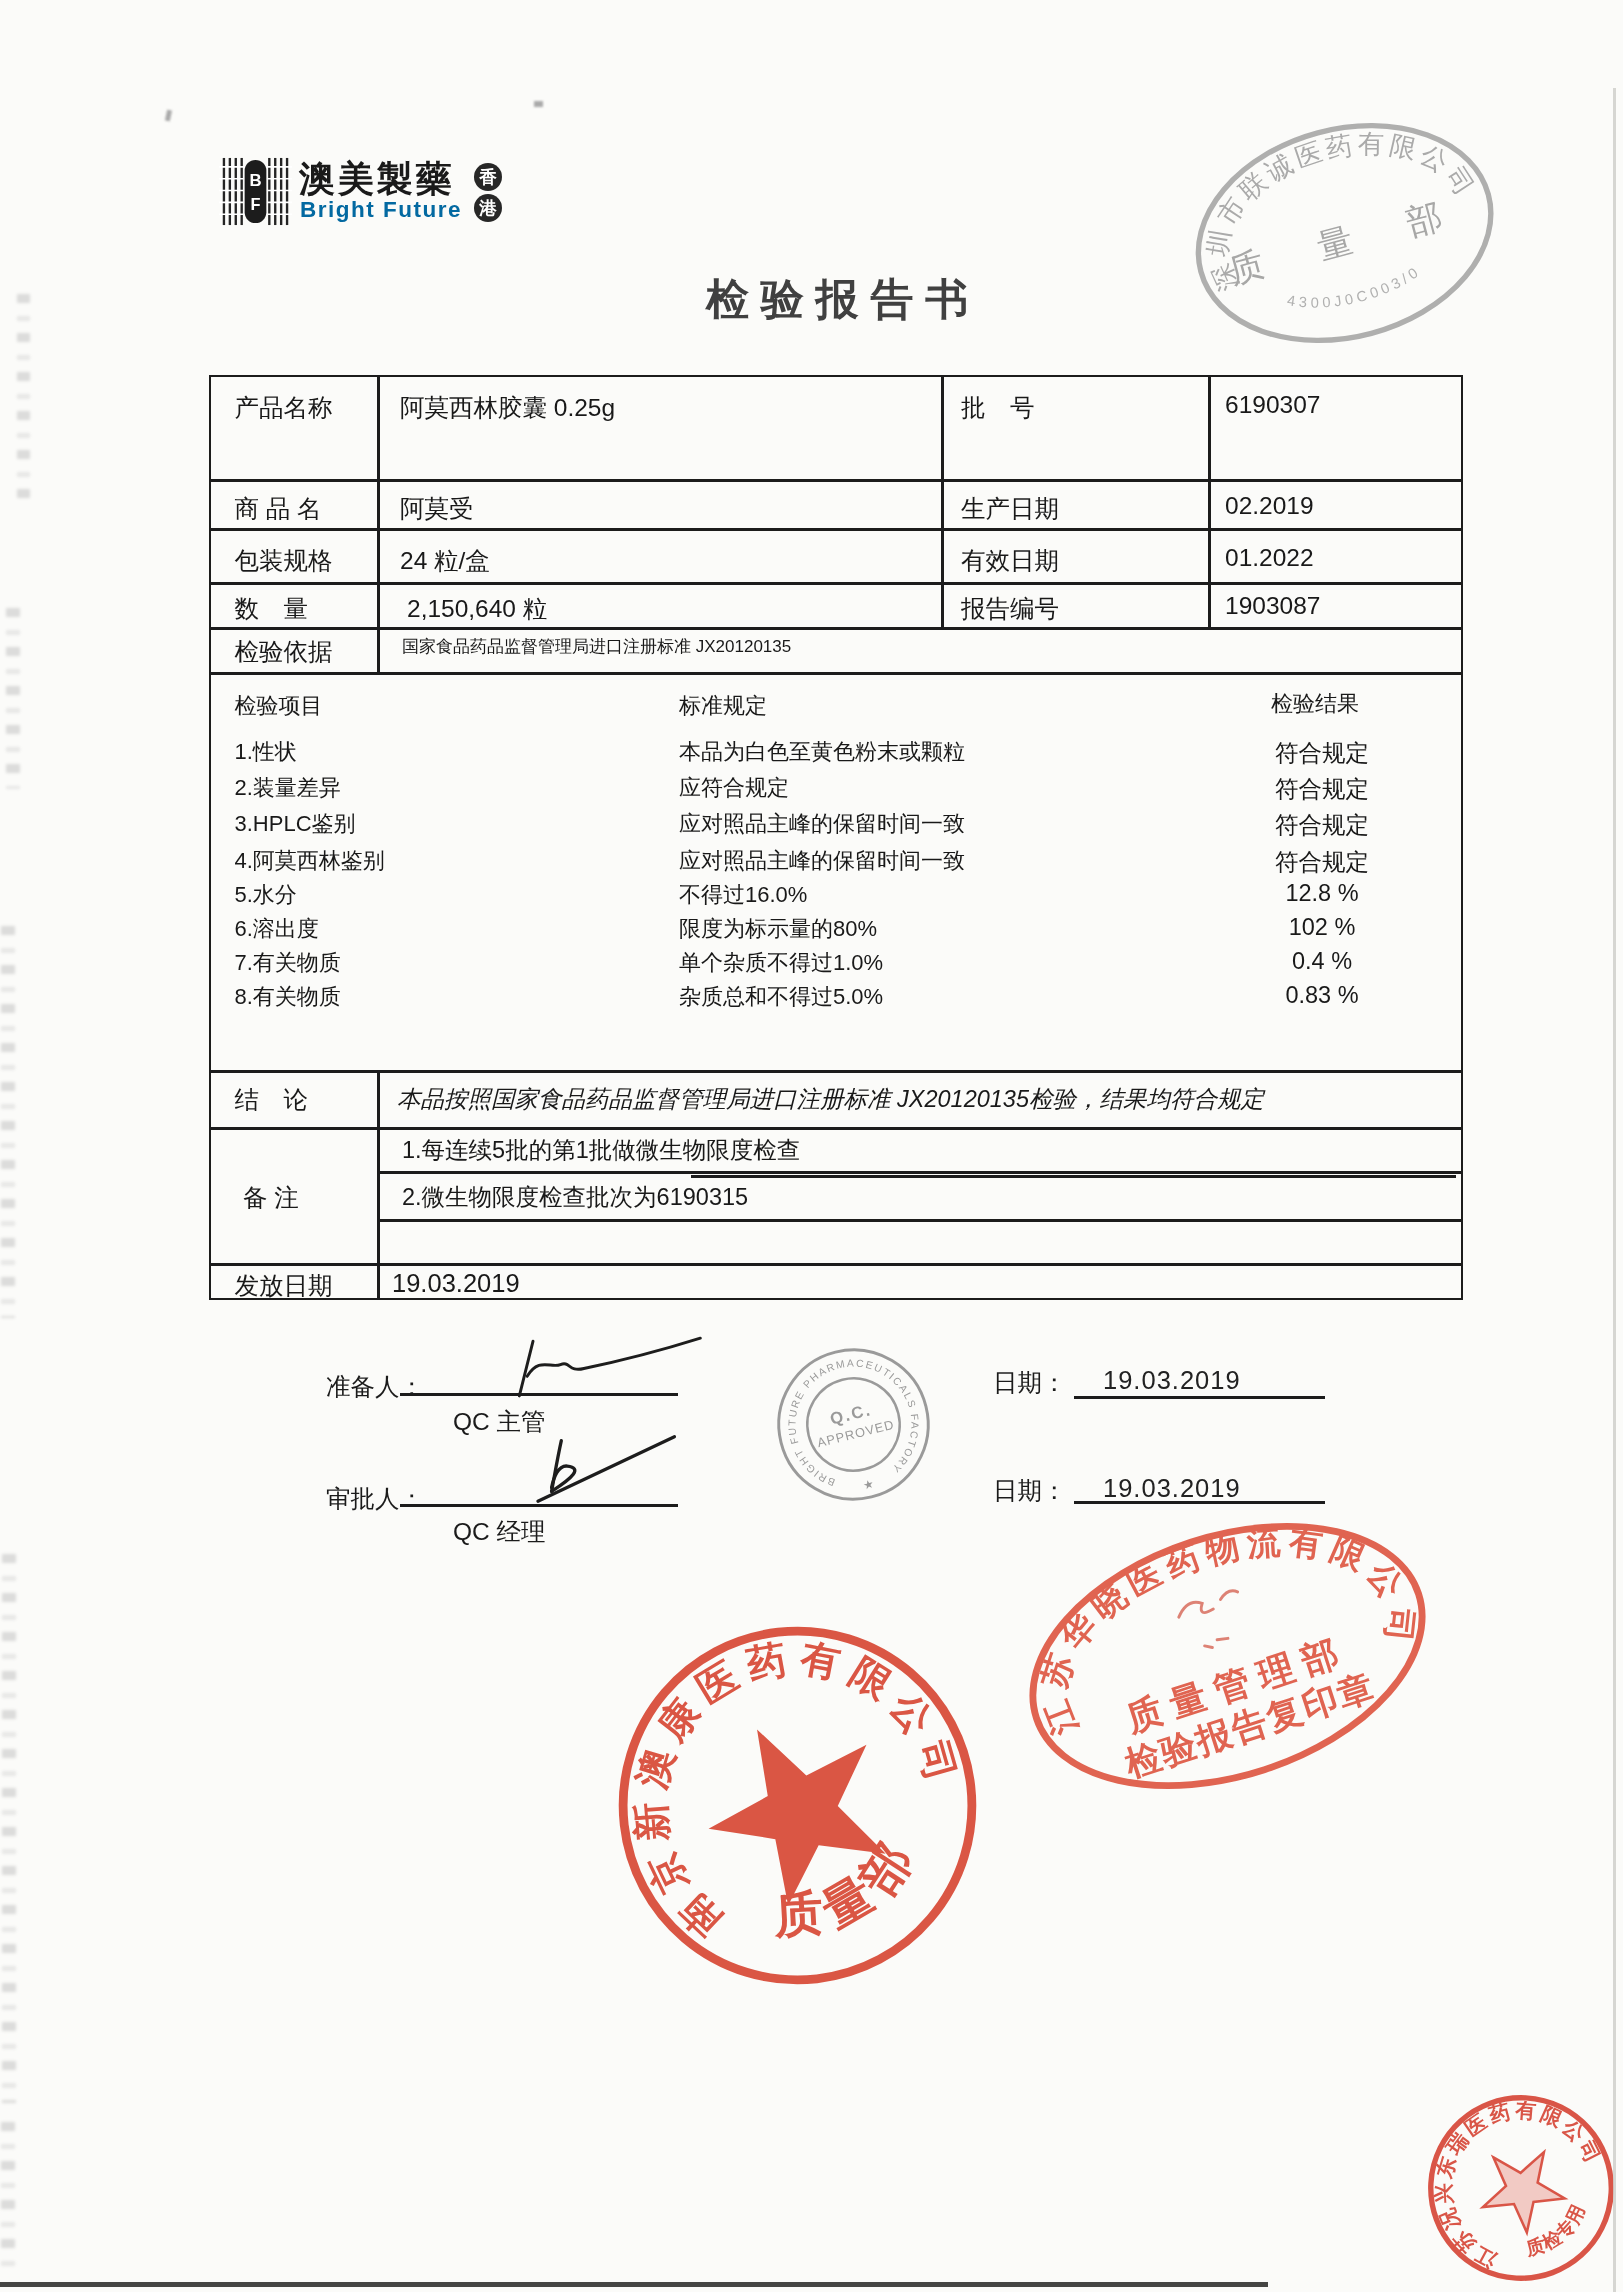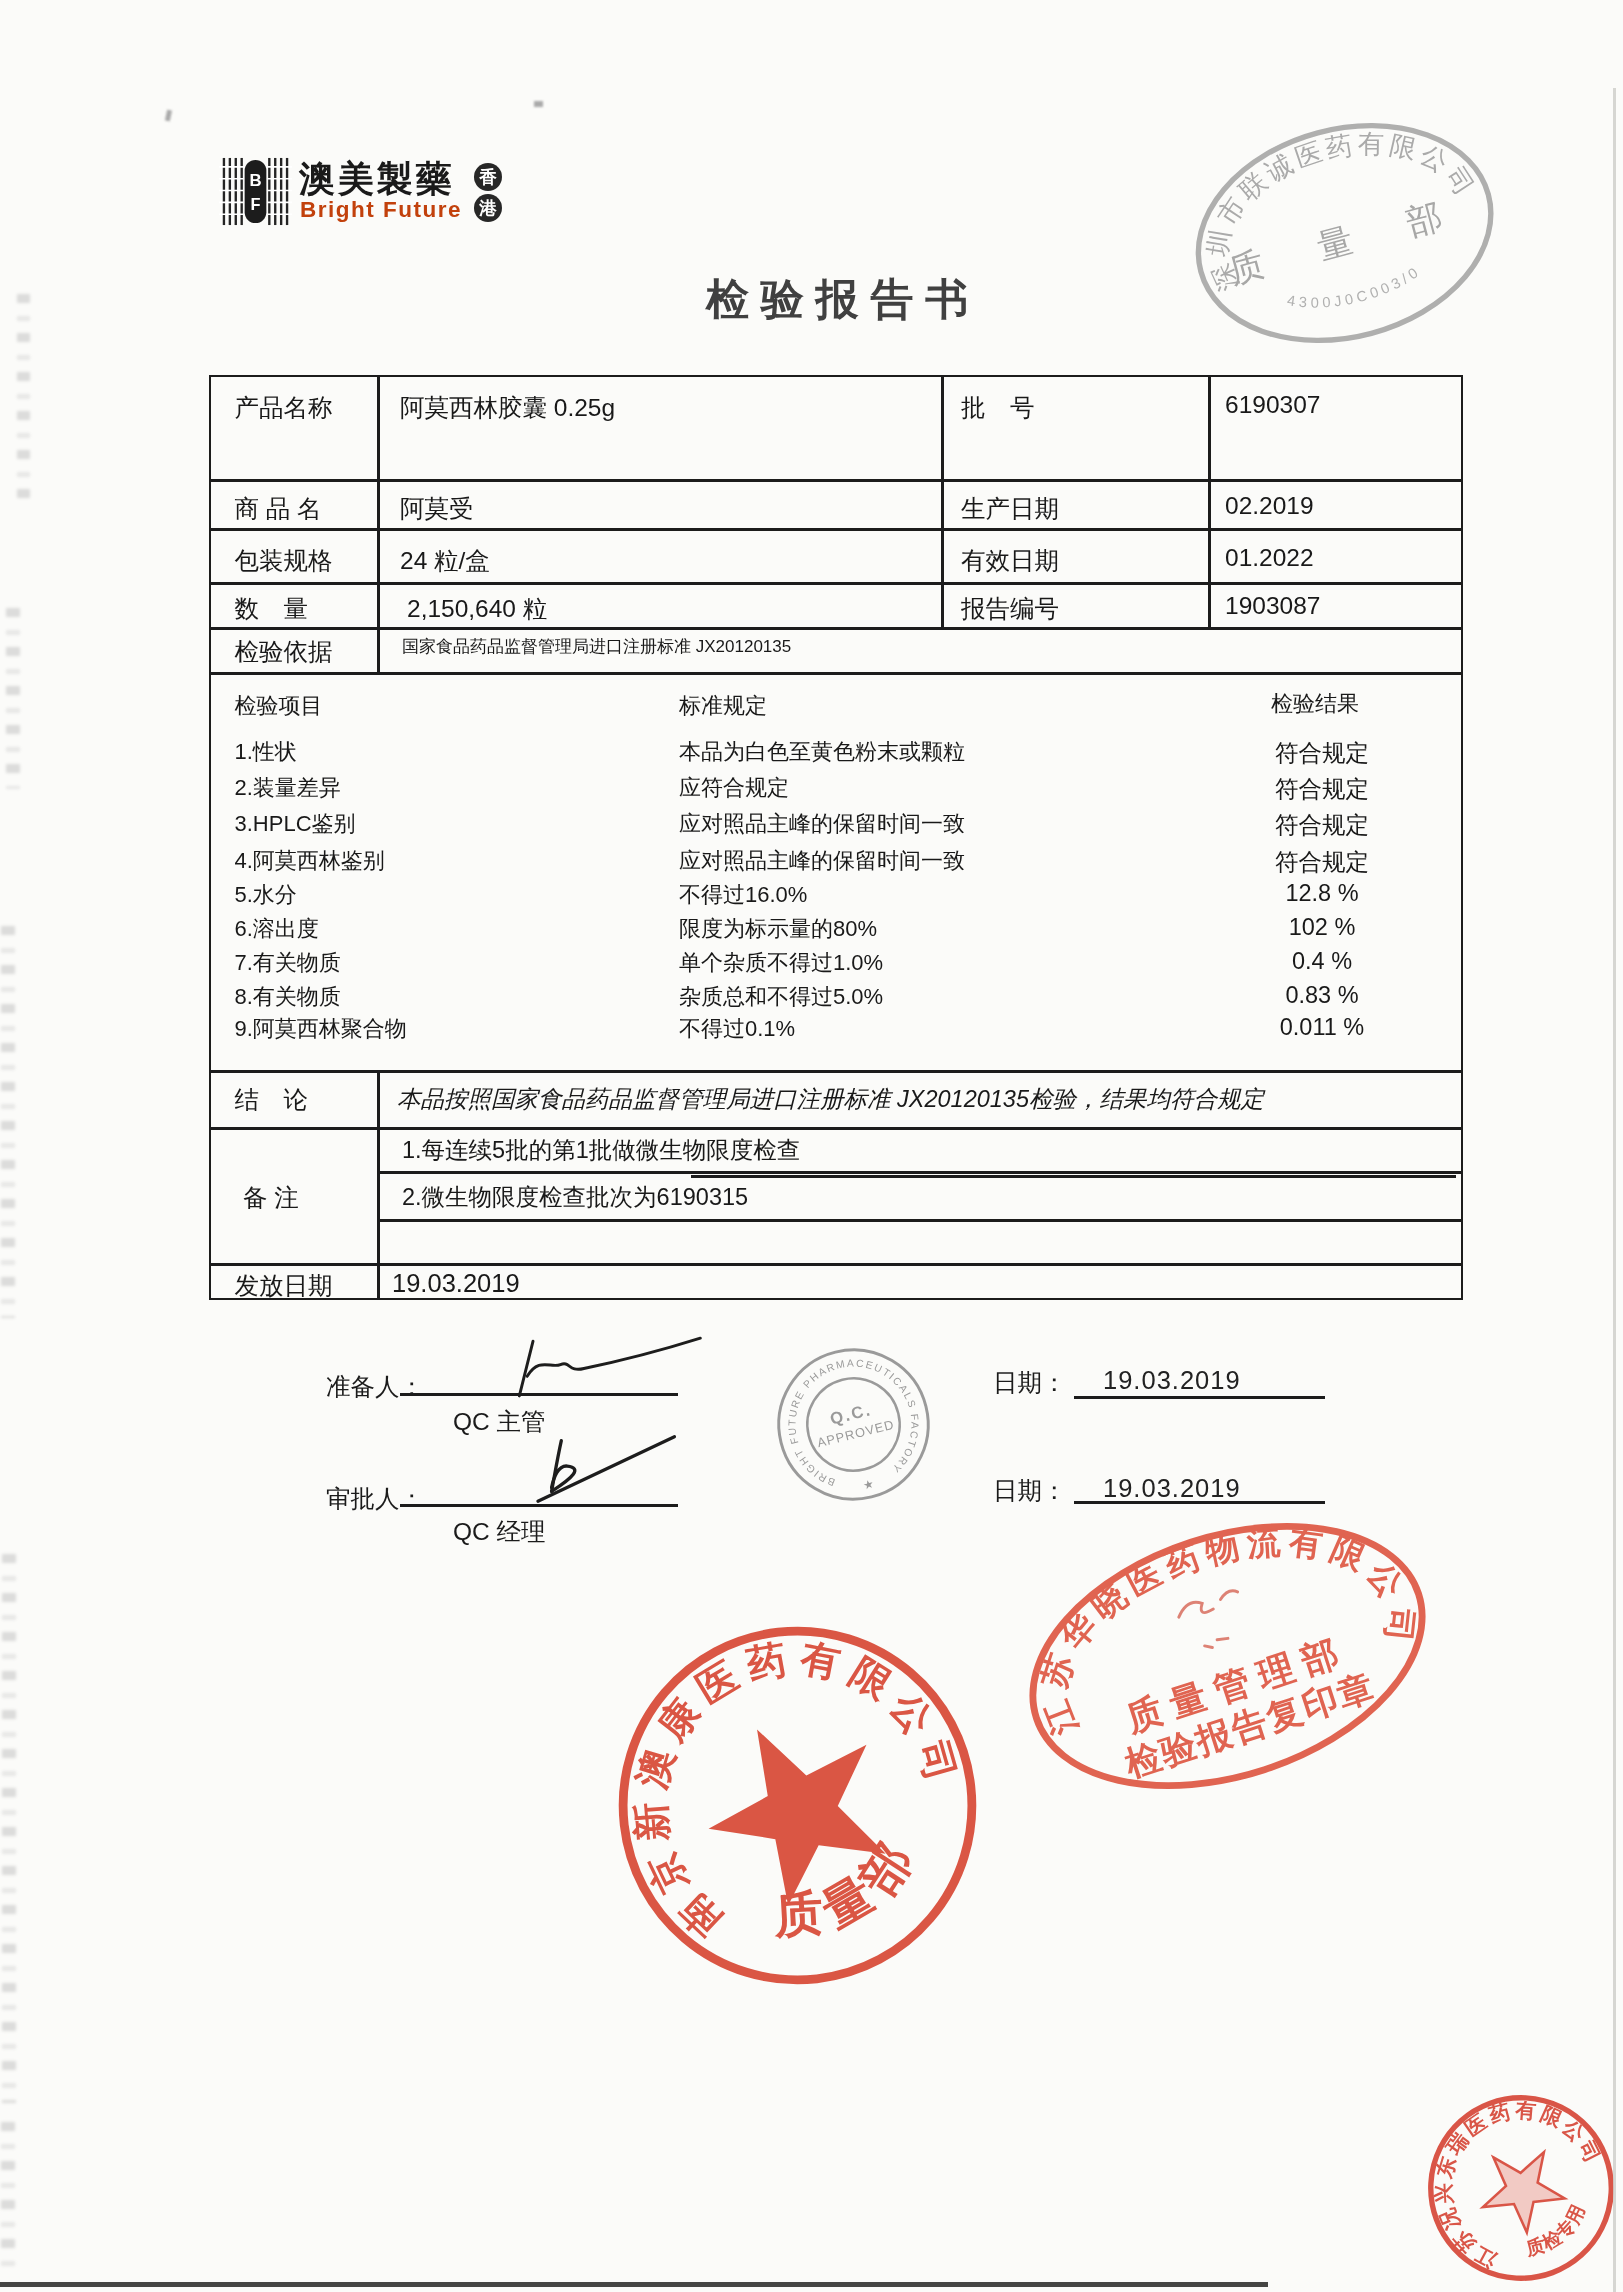--- a/index.html
+++ b/index.html
@@ -10,21 +10,21 @@
     color:#1d1d1d;
   }
   .abs{position:absolute;}
   .nowrap{white-space:nowrap;}
   
   .title{
     left:686px;top:271px;width:294px;text-align:right;
     font-size:43px;font-weight:700;letter-spacing:11.8px;color:#404040;
   }
   .brand-cn{left:299px;top:155px;font-size:36px;font-weight:600;letter-spacing:2.9px;color:#1a1a1a;}
-  .brand-en{left:300px;top:197px;font-size:22.5px;font-weight:600;letter-spacing:1.5px;color:#c2410c;}
+  .brand-en{left:300px;top:197px;font-size:22.5px;font-weight:600;letter-spacing:1.5px;color:#0369a1;}
   .seal{width:28px;height:28px;border-radius:50%;background:#272727;color:#fff;
         text-align:center;line-height:29px;font-size:17.6px;font-weight:600;}
   
   .tbl{left:209px;top:375px;width:1250px;height:921px;border:2.5px solid #1c1c1c;}
   .hline,.vline{position:absolute;background:#1c1c1c;}
   .cell{position:absolute;font-size:24.5px;color:#191919;white-space:nowrap;}
   .t-item,.t-spec,.t-head{position:absolute;font-size:22px;color:#191919;white-space:nowrap;}
   .t-res{position:absolute;left:1007px;width:208px;text-align:center;font-size:23.5px;color:#191919;white-space:nowrap;}
   .trow{position:absolute;left:0;width:100%;height:29px;}
   
@@ -169,25 +169,20 @@
   <div class="trow" style="top:571px;">
     <span class="t-item" style="left:23.5px;">7.有关物质</span>
     <span class="t-spec" style="left:468px;">单个杂质不得过1.0%</span>
     <span class="t-res">0.4 %</span>
   </div>
   <div class="trow" style="top:605px;">
     <span class="t-item" style="left:23.5px;">8.有关物质</span>
     <span class="t-spec" style="left:468px;">杂质总和不得过5.0%</span>
     <span class="t-res">0.83 %</span>
   </div>
-  <div class="trow" style="top:637px;">
-    <span class="t-item" style="left:23.5px;">9.阿莫西林聚合物</span>
-    <span class="t-spec" style="left:468px;">不得过0.1%</span>
-    <span class="t-res">0.011 %</span>
-  </div>
 
   <span class="cell" style="left:23.5px;top:706px;">结　论</span>
   <span class="cell" style="left:186px;top:706px;font-size:23.5px;font-style:italic;">本品按照国家食品药品监督管理局进口注册标准 JX20120135检验，结果均符合规定</span>
 
   <span class="cell" style="left:32px;top:804px;">备 注</span>
   <span class="cell" style="left:191px;top:757px;font-size:23.5px;text-align:center;">1.每连续5批的第1批做微生物限度检查</span>
   <span class="cell" style="left:191px;top:804px;font-size:23.5px;">2.微生物限度检查批次为6190315</span>
 
   <span class="cell" style="left:23.5px;top:892px;">发放日期</span>
   <span class="cell" style="left:181px;top:892px;font-size:25.5px;">19.03.2019</span>

